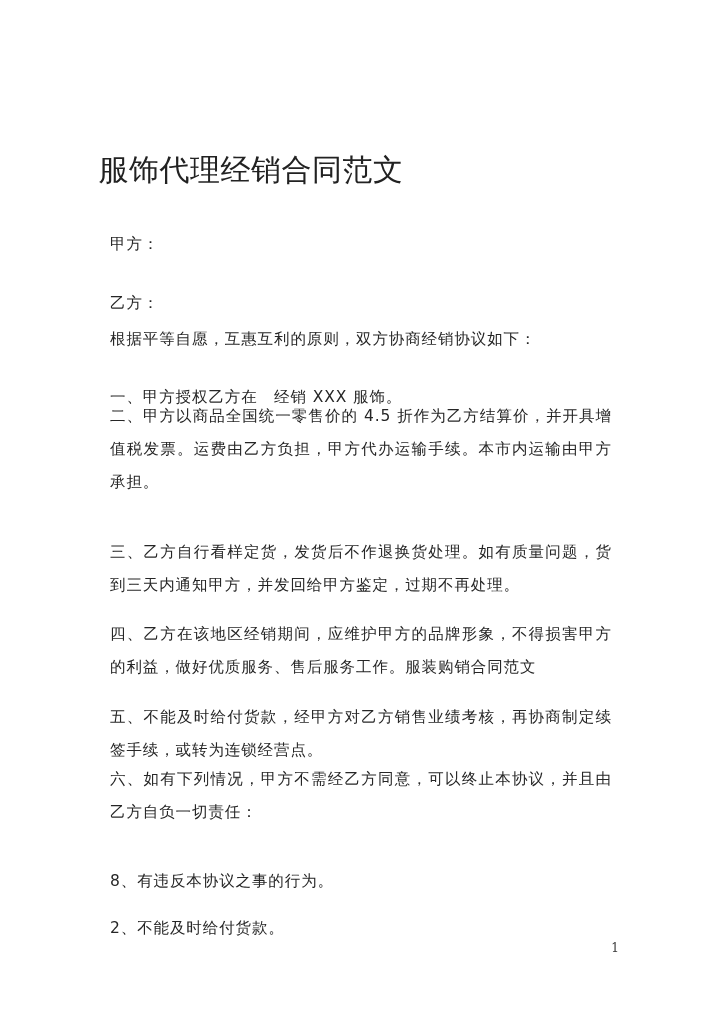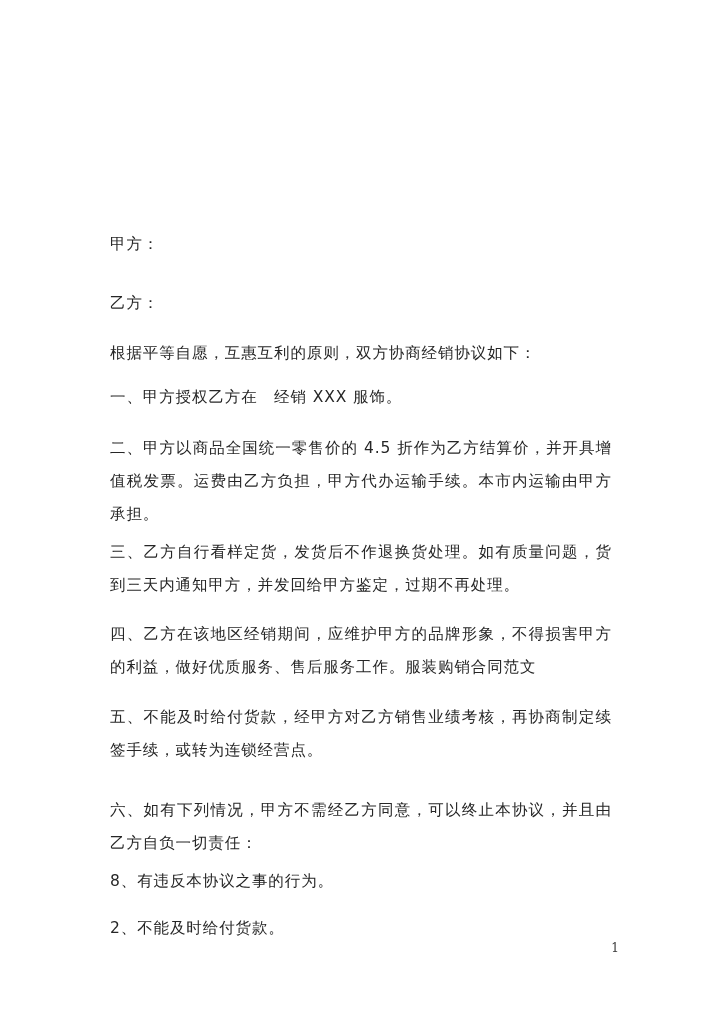--- a/index.html
+++ b/index.html
@@ -75,40 +75,41 @@
     line-height: 16px;
     color: #3a3a3a;
     font-family: "DejaVu Serif", "Liberation Serif", serif;
   }
 </style>
 </head>
 <body>
 
 <div class="page">
 
+  <h1 class="doc-title">服饰代理经销合同范文</h1>
 
   <div class="doc-body">
 
     <p class="para nojustify" style="top:208px;margin-top:20px;">甲方：</p>
 
     <p class="para nojustify" style="top:259px;margin-top:28px;">乙方：</p>
 
-    <p class="para nojustify" style="top:321px;">根据平等自愿，互惠互利的原则，双方协商经销协议如下：</p>
+    <p class="para nojustify" style="top:308px;font-family:Liberation Mono, monospace;">根据平等自愿，互惠互利的原则，双方协商经销协议如下：</p>
 
     <p class="para nojustify" style="top:357px;margin-top:24px;">一、甲方授权乙方在　经销 XXX 服饰。</p>
 
-    <p class="para" style="top:416px;">二、甲方以商品全国统一零售价的 4.5 折作为乙方结算价，并开具增值税发票。运费由乙方负担，甲方代办运输手续。本市内运输由甲方承担。</p>
+    <p class="para" style="top:384px;">二、甲方以商品全国统一零售价的 4.5 折作为乙方结算价，并开具增值税发票。运费由乙方负担，甲方代办运输手续。本市内运输由甲方承担。</p>
 
     <p class="para" style="top:519px;font-family:Liberation Serif, serif;">三、乙方自行看样定货，发货后不作退换货处理。如有质量问题，货到三天内通知甲方，并发回给甲方鉴定，过期不再处理。</p>
 
     <p class="para" style="top:602px;">四、乙方在该地区经销期间，应维护甲方的品牌形象，不得损害甲方的利益，做好优质服务、售后服务工作。服装购销合同范文</p>
 
     <p class="para" style="top:685px;">五、不能及时给付货款，经甲方对乙方销售业绩考核，再协商制定续签手续，或转为连锁经营点。</p>
 
-    <p class="para" style="top:778px;">六、如有下列情况，甲方不需经乙方同意，可以终止本协议，并且由乙方自负一切责任：</p>
+    <p class="para" style="top:747px;">六、如有下列情况，甲方不需经乙方同意，可以终止本协议，并且由乙方自负一切责任：</p>
 
     <p class="para nojustify" style="top:849px;">8、有违反本协议之事的行为。</p>
 
     <p class="para nojustify" style="top:896px;">2、不能及时给付货款。</p>
 
   </div>
 
   <div class="page-number">1</div>
 
 </div>

